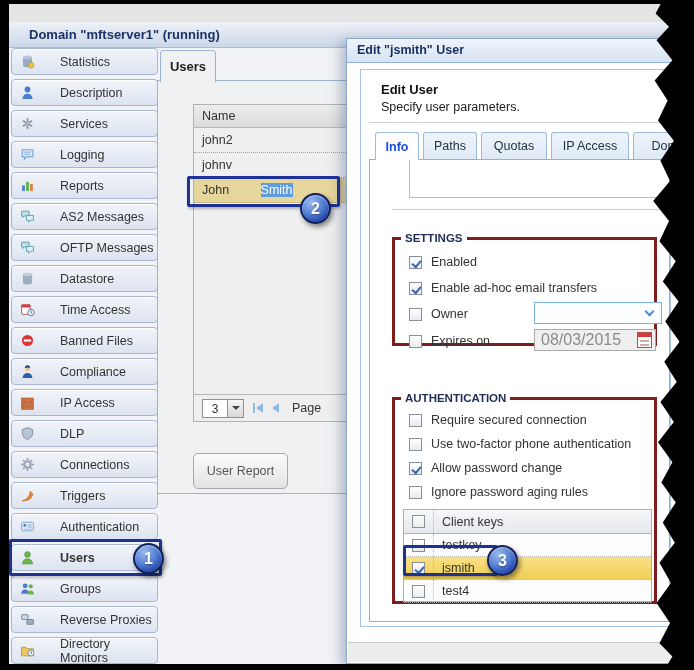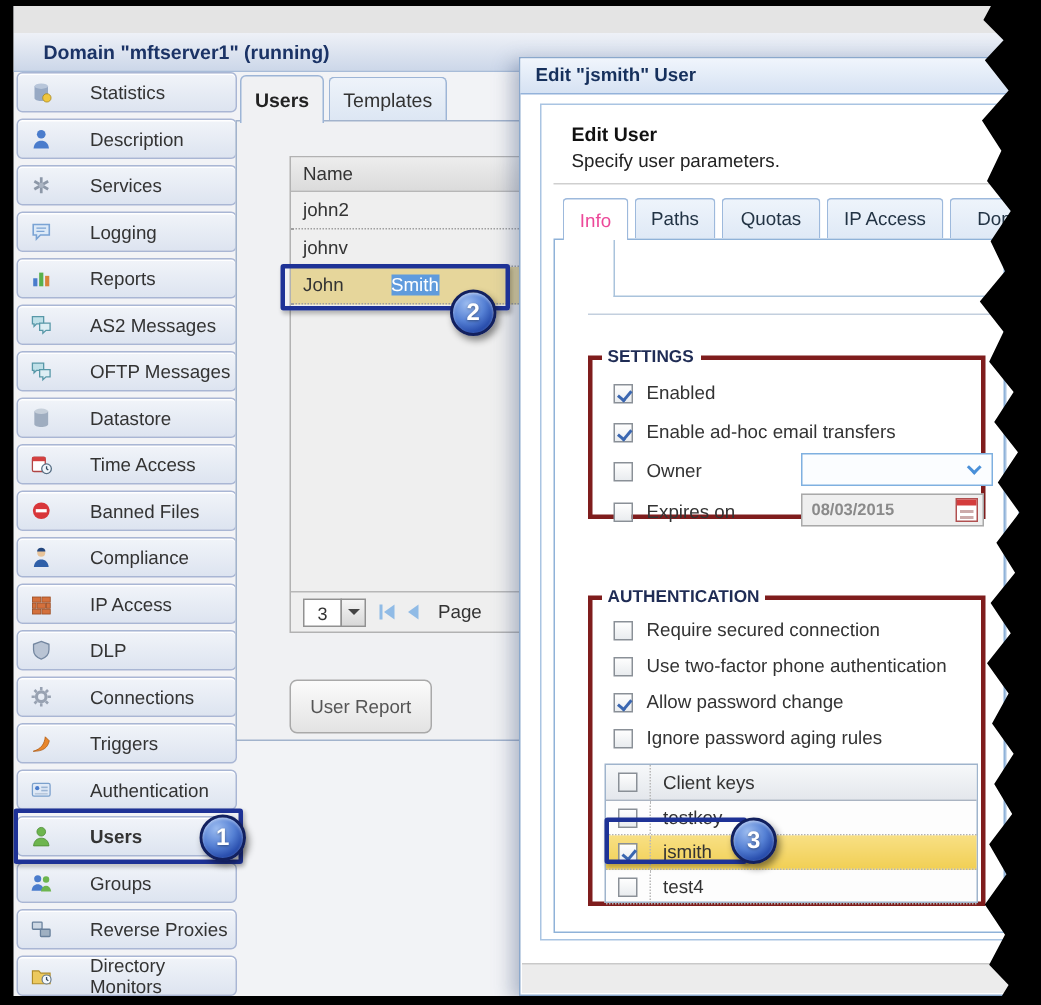--- a/index.html
+++ b/index.html
@@ -75,42 +75,42 @@
   .dlg-title { position:absolute; left:0; top:0; right:0; height:24px;
     background:linear-gradient(#f0f5fc,#d6e2f3); border-bottom:1px solid #93b2da;
     line-height:23px; padding-left:10px; font-weight:bold; color:#16305c; }
   .dlg-inner { position:absolute; left:13px; top:30px; right:8px; height:558px; border:1px solid #a9c4e2; background:#fff; }
   .dlg-head { position:absolute; left:20px; top:12px; font-weight:bold; font-size:13px; color:#111; }
   .dlg-sub { position:absolute; left:20px; top:30px; color:#222; }
   .dlg-sep { position:absolute; left:8px; right:0; top:52px; border-bottom:1px solid #cfcfcf; }
   .dtab { position:absolute; top:62px; height:27px; border:1px solid #9db9dc; border-bottom:none;
     border-radius:3px 3px 0 0; background:linear-gradient(#eef4fb,#dfe9f6);
     display:flex; align-items:center; justify-content:center; font-size:12.5px; color:#234; cursor:pointer; }
-  .dtab.active { background:#fff; font-weight:normal; color:#ec4899; z-index:3; height:28px; }
+  .dtab.active { background:#fff; font-weight:bold; color:#1d4ed8; z-index:3; height:28px; }
   #dt-info { left:14px; width:44px; } #dt-paths { left:62px; width:54px; }
   #dt-quotas { left:120px; width:66px; } #dt-ip { left:190px; width:78px; } #dt-domain { left:272px; width:80px; }
   .tabbox { position:absolute; left:8px; right:0; top:89px; height:463px; border:1px solid #8fb2d8; background:#fff; z-index:1; }
   .remnant1 { position:absolute; left:39px; top:0; right:0; height:38px; border-left:1px solid #aac3dc; border-bottom:1px solid #aac3dc; }
   .remnant2 { position:absolute; left:22px; top:49px; right:0; border-bottom:1px solid #c3cfde; }
 
   fieldset { position:absolute; left:22px; right:12px; border:3px solid #7f1d1d; }
   legend { font-weight:bold; font-size:11.5px; color:#1f2c55; padding:0 4px; margin-left:6px; }
   #fs-settings { top:72px; height:114px; }
   #fs-auth { top:232px; height:212px; }
   .row { position:absolute; left:14px; display:flex; align-items:center; gap:9px; height:16px; }
   .cb { width:13px; height:13px; border:1px solid #8a9097; background:linear-gradient(#fefefe,#e9ecef);
     position:relative; flex:0 0 13px; cursor:pointer; }
   .cb.on::after { content:""; position:absolute; left:2px; top:3px; width:7px; height:4px;
     border-left:2px solid #3a66b0; border-bottom:2px solid #3a66b0; transform:rotate(-50deg); }
   .owner-combo { position:absolute; left:125px; top:-4px; width:128px; height:22px;
     border:1px solid #7fb0e0; background:#fbfdff; cursor:pointer; }
   .chev { position:absolute; right:8px; top:5px; width:7px; height:7px;
     border-right:2px solid #4a90d9; border-bottom:2px solid #4a90d9; transform:rotate(45deg); }
   .date-field { position:absolute; left:125px; top:-4px; width:122px; height:22px;
-    border:1px solid #a9a9a9; background:#efefef; color:#8a8a8a; line-height:20px; padding-left:6px; font-size:11px;font-weight:bold; }
+    border:1px solid #a9a9a9; background:#efefef; color:#8a8a8a; line-height:20px; padding-left:6px; font-size:16px; }
   .cal { position:absolute; right:3px; top:2px; width:15px; height:16px; background:#fff; border:1px solid #b05050; cursor:pointer; }
   .cal::before { content:""; position:absolute; left:0; top:0; right:0; height:4px; background:#d43c3c; }
   .cal::after { content:""; position:absolute; left:2px; top:7px; width:9px; height:2px;
     background:#caa; box-shadow:0 4px 0 #caa; }
 
   .keys-table { position:absolute; left:8px; right:2px; top:105px; height:93px; border:1px solid #9fb4cc; background:#fdfdfd; }
   .kt-header { height:24px; background:linear-gradient(#f6f8fa,#e4e7ec); border-bottom:1px solid #aab4c2;
     display:flex; align-items:center; color:#333; }
   .kt-row { height:23px; display:flex; align-items:center; border-bottom:1px dotted #b3b3b3; cursor:pointer; }
   .kt-row.selected { background:linear-gradient(#f8e084,#f1cf55); }
@@ -299,23 +299,20 @@
             <circle cx="10.3" cy="9.3" r="2.8" fill="#f4f8fc" stroke="#64788c" stroke-width=".7"></circle>
             <path d="M10.3 7.8v1.5l1.1.8" stroke="#334a60" stroke-width=".8" fill="none"></path>
           </svg>
         <span>Directory Monitors</span>
       </div>
     </div>
 
     <div class="tab active" id="tab-users">
       <span>Users</span>
     </div>
-    <div class="tab" id="tab-templates">
-      <span>Templates</span>
-    </div>
     <div class="tab-panel"></div>
 
     <div class="list-box">
       <div class="list-header">Name</div>
       <div class="list-row">john2</div>
       <div class="list-row">johnv</div>
       <div class="list-row selected">
         <span>John </span><span class="hl">Smith</span>
       </div>
       <div class="pager">

